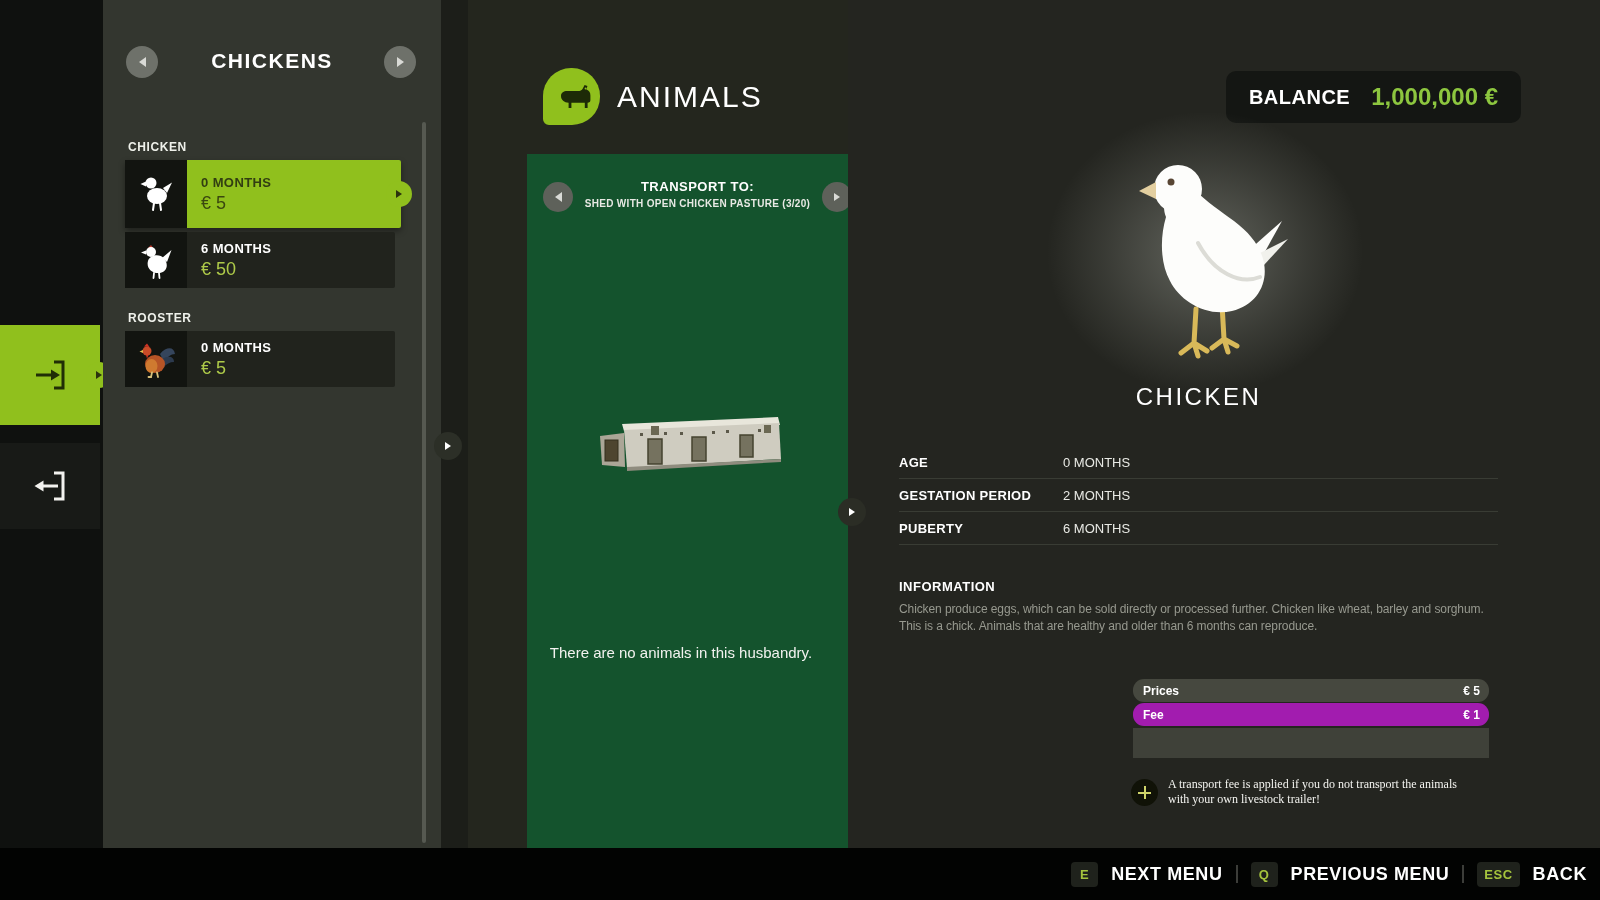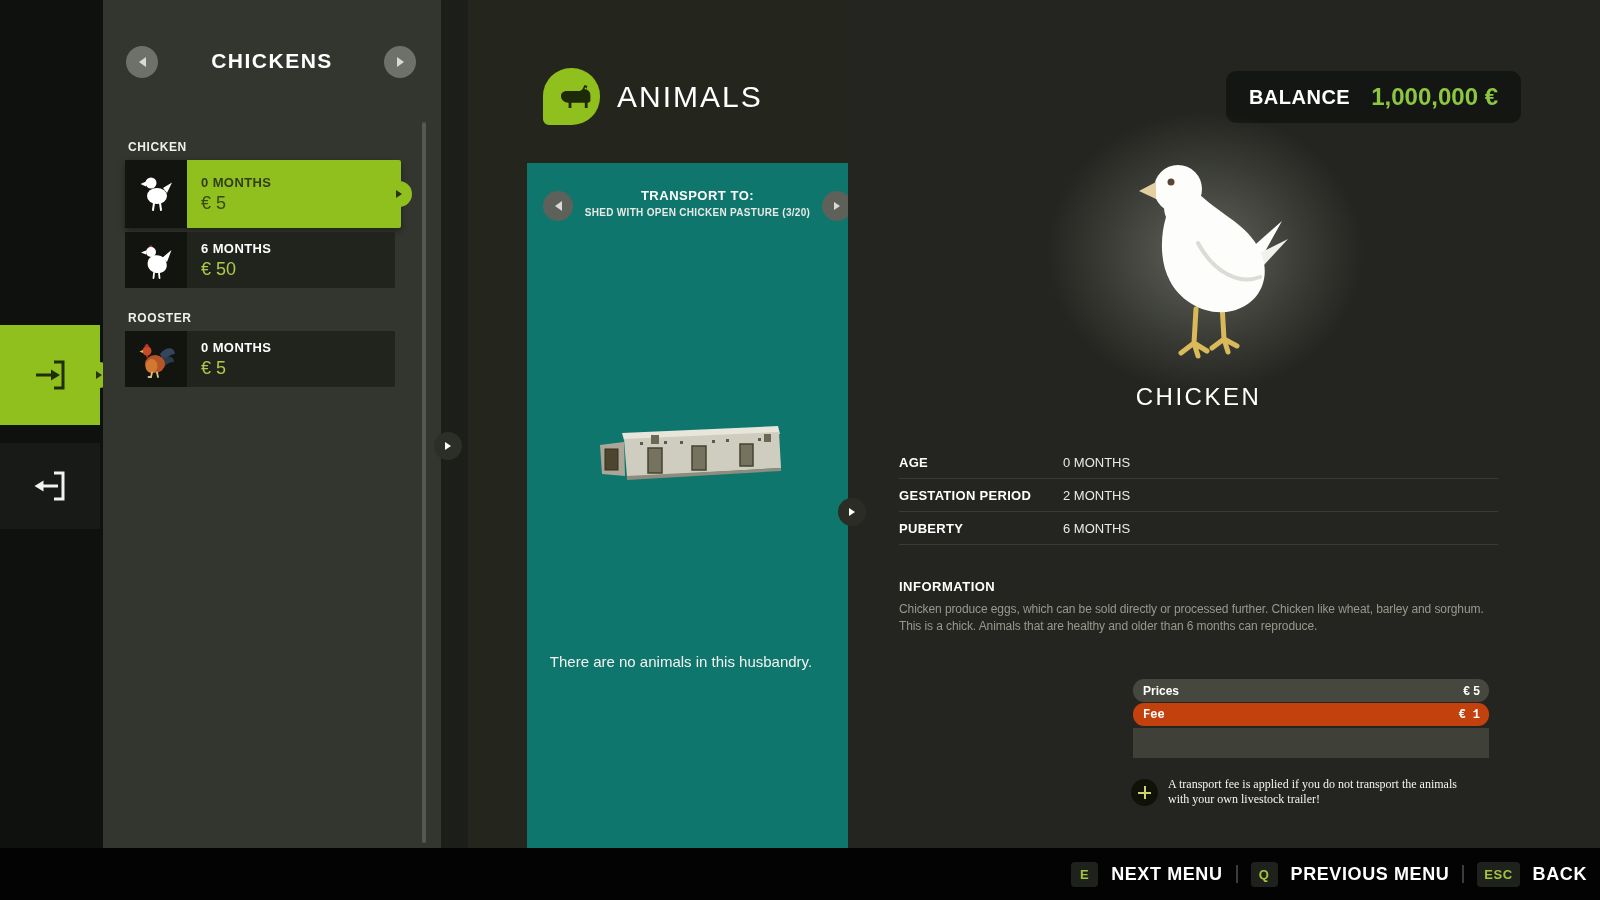--- a/index.html
+++ b/index.html
@@ -44,21 +44,21 @@
   .animal-item.plain{background:#21231d;}
   .animal-item.plain .item-age{color:#fff;}
   .animal-item.plain .item-price{color:var(--price-green);}
   .sel-notch{position:absolute;right:-11px;top:50%;transform:translateY(-50%);width:26px;height:26px;border-radius:50%;background:var(--accent);display:flex;align-items:center;justify-content:center;}
 
   
   .middle{left:441px;top:0;width:407px;height:848px;background:#24261e;margin-left:27px;}
   .page-header{position:absolute;left:75px;top:68px;display:flex;align-items:center;gap:17px;}
   .animals-icon{width:57px;height:57px;background:var(--accent);border-radius:28px 28px 28px 6px;display:flex;align-items:center;justify-content:center;}
   .page-title{font-size:30px;font-weight:400;letter-spacing:2px;color:#fff;}
-  .transport-panel{position:absolute;left:59px;top:163px;width:341px;height:695px;background:#0f766e;}
+  .transport-panel{position:absolute;left:59px;top:154px;width:341px;height:695px;background:#14532d;}
   .tp-btn{width:30px;height:30px;background:#5e615a;}
   .tp-prev{left:16px;top:28px;}
   .tp-next{left:295px;top:28px;}
   .tp-head{position:absolute;left:40px;right:40px;top:25px;text-align:center;}
   .tp-label{font-size:13px;font-weight:bold;letter-spacing:.5px;color:#fff;}
   .tp-dest{font-size:10px;font-weight:bold;margin-top:4px;letter-spacing:.3px;color:#e8e9e4;}
   .building{left:66px;top:258px;width:202px;height:64px;}
   .empty-msg{left:4px;width:300px;top:490px;text-align:center;font-size:15px;color:#f2f2ef;}
   .mid-scrollbar{left:324px;top:330px;width:4px;height:342px;background:#4c4f47;border-radius:2px;}
 
@@ -76,21 +76,21 @@
   .detail-name{left:51px;width:599px;top:383px;text-align:center;font-size:24px;letter-spacing:2.5px;color:#fff;font-weight:400;}
   .stats{left:51px;top:446px;width:599px;}
   .stat-row{height:33px;display:flex;align-items:center;border-bottom:1px solid #393c34;}
   .stat-label{width:164px;font-size:13px;font-weight:bold;letter-spacing:.3px;color:#fff;flex:none;}
   .stat-value{font-size:13px;color:#e9eae5;}
   .info-title{left:51px;top:579px;font-size:13px;font-weight:bold;letter-spacing:.5px;color:#fff;}
   .info-text{left:51px;top:601px;font-size:12px;color:#97998f;line-height:16.5px;white-space:nowrap;letter-spacing:-.1px;}
   .price-box{left:285px;top:679px;width:356px;}
   .price-row{height:23px;display:flex;align-items:center;justify-content:space-between;padding:0 9px 0 10px;margin-bottom:1px;border-radius:11px;}
   .price-row.r0{background:#46483f;}
-  .price-row.r1{background:#c2410c;font-family:Liberation Mono, monospace;}
+  .price-row.r1{background:#a21caf;}
   .price-label{font-size:12px;font-weight:bold;color:#fff;}
   .price-value{font-size:12px;font-weight:bold;color:#fff;}
   .price-input{height:30px;background:#3f4139;margin-top:2px;}
   .note{left:283px;top:777px;display:flex;gap:10px;align-items:flex-start;font-family:Liberation Serif, serif;}
   .note-circle{width:27px;height:27px;border-radius:50%;background:#101207;display:flex;align-items:center;justify-content:center;flex:none;margin-top:2px;}
   .plus{position:relative;width:13px;height:13px;}
   .plus::before,.plus::after{content:"";position:absolute;background:#cfd46a;}
   .plus::before{left:0;top:5.5px;width:13px;height:2px;}
   .plus::after{left:5.5px;top:0;width:2px;height:13px;}
   .note-text{font-size:12px;line-height:15px;color:#f4f4f0;white-space:nowrap;}

